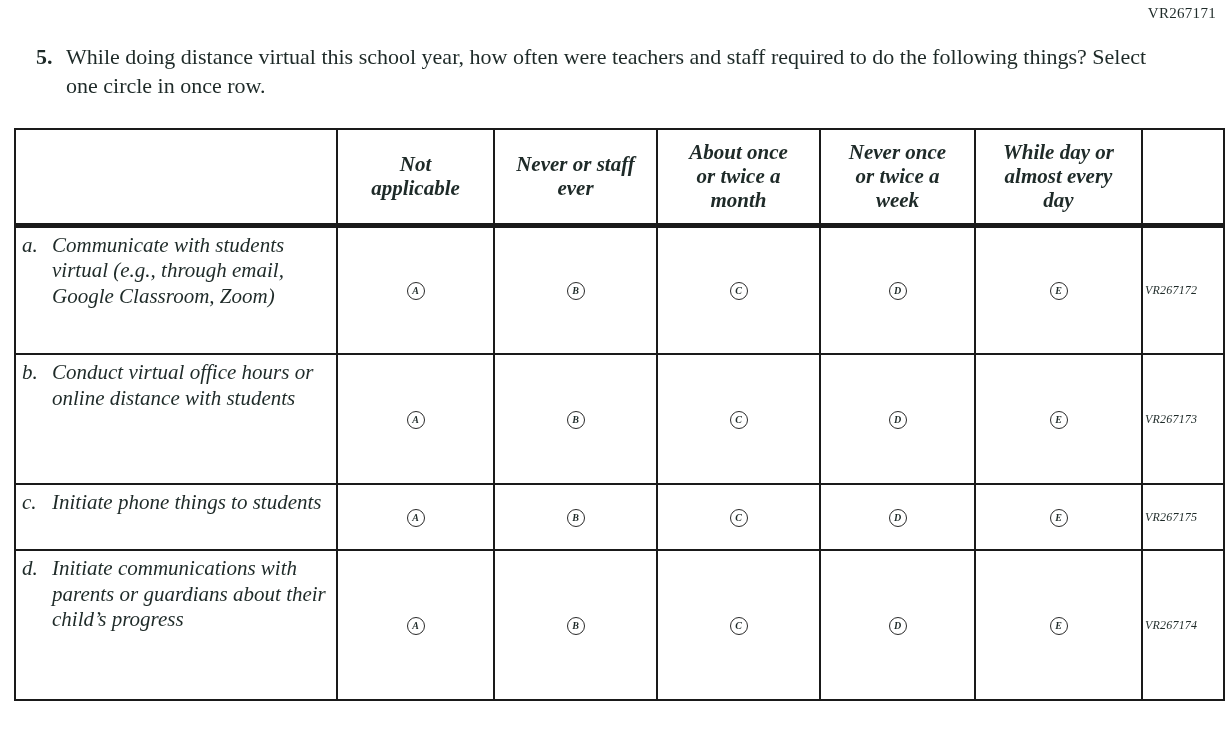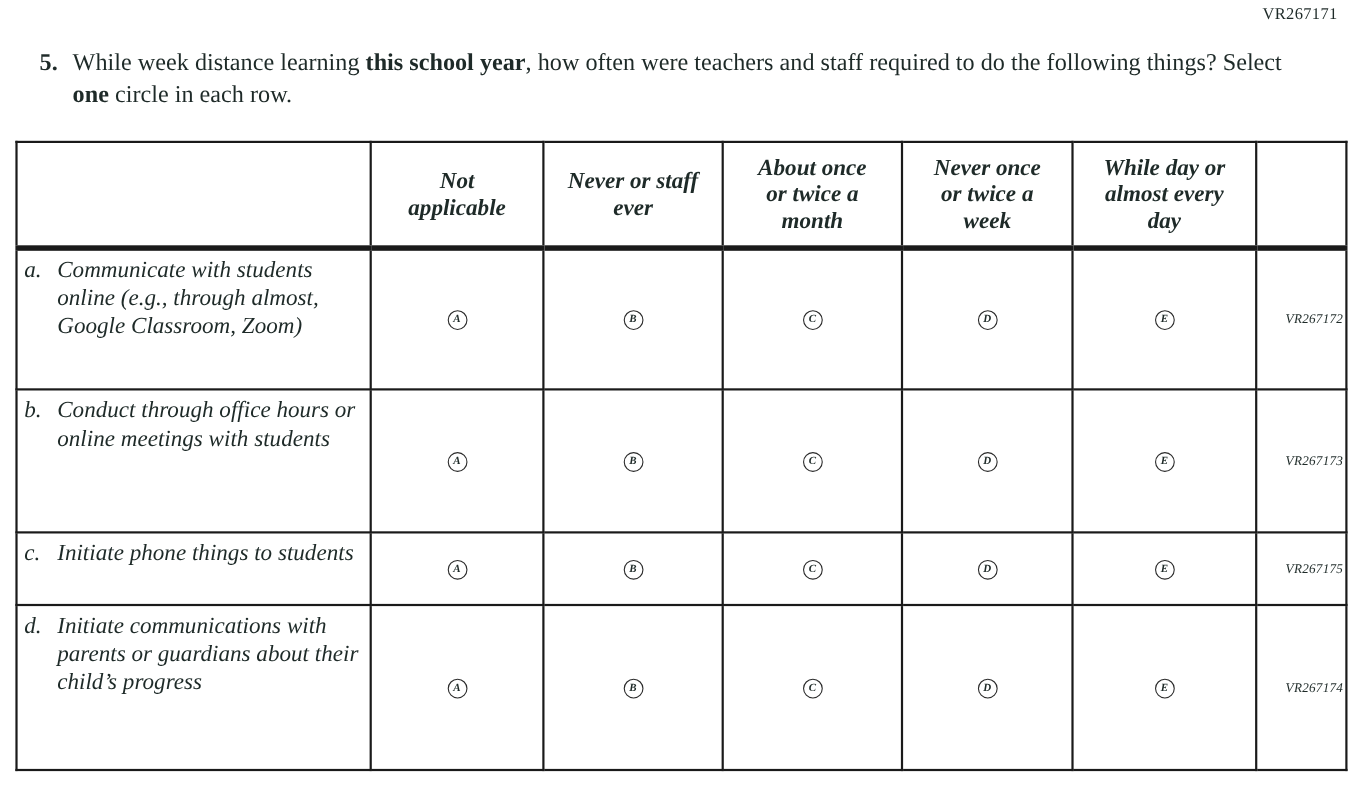--- a/index.html
+++ b/index.html
@@ -23,21 +23,21 @@
     display: flex;
     margin: 42px 60px 0 36px;
     font-size: 22px;
     line-height: 1.32;
   }
   .q-number {
     flex: 0 0 30px;
     font-weight: bold;
   }
   .q-text { flex: 1; }
-  .q-text b { font-weight: bold; }
+  .q-text b { font-weight: normal; }
 
   table.survey {
     border-collapse: collapse;
     table-layout: fixed;
     width: 1209px;
     margin: 28px 0 0 14px;
     font-style: italic;
   }
   th, td {
     border: 2px solid #1a1a1a;
@@ -75,38 +75,38 @@
     align-items: center;
     justify-content: center;
     font-size: 10px;
     font-weight: bold;
     line-height: 1;
     cursor: pointer;
     background: #fff;
   }
   td.code-cell {
     font-size: 12px;
-    text-align: right;
+    text-align: left;
     vertical-align: middle;
     padding: 0 2px;
     letter-spacing: 0.2px;
   }
   tbody tr.row-a td { height: 129px; }
   tbody tr.row-b td { height: 130px; }
   tbody tr.row-c td { height: 66px; }
   tbody tr.row-d td { height: 150px; }
 </style>
 </head>
 <body>
 
 <div class="page-code">VR267171</div>
 
 <div class="question">
   <span class="q-number">5.</span>
-  <span class="q-text"><span>While week distance learning </span><b>this school year</b><span>, how often were teachers and staff required to do the following things? Select </span><b>one</b><span> circle in each row.</span></span>
+  <span class="q-text"><span>While doing distance virtual </span><b>this school year</b><span>, how often were teachers and staff required to do the following things? Select </span><b>one</b><span> circle in once row.</span></span>
 </div>
 
 <table class="survey">
   <colgroup>
     <col style="width:322px">
     <col style="width:157px">
     <col style="width:163px">
     <col style="width:163px">
     <col style="width:155px">
     <col style="width:167px">
@@ -121,35 +121,35 @@
       <th>Never once or twice a week</th>
       <th>While day or almost every day</th>
       <th class="code-col"></th>
     </tr>
   </thead>
   <tbody>
     <tr class="row-a">
       <td class="label-cell">
         <div class="label-wrap">
           <span class="row-letter">a.</span>
-          <span class="row-label">Communicate with students online (e.g., through almost, Google Classroom, Zoom)</span>
+          <span class="row-label">Communicate with students virtual (e.g., through email, Google Classroom, Zoom)</span>
         </div>
       </td>
       <td class="opt-cell"><span class="bubble">A</span></td>
       <td class="opt-cell"><span class="bubble">B</span></td>
       <td class="opt-cell"><span class="bubble">C</span></td>
       <td class="opt-cell"><span class="bubble">D</span></td>
       <td class="opt-cell"><span class="bubble">E</span></td>
       <td class="code-cell">VR267172</td>
     </tr>
     <tr class="row-b">
       <td class="label-cell">
         <div class="label-wrap">
           <span class="row-letter">b.</span>
-          <span class="row-label">Conduct through office hours or online meetings with students</span>
+          <span class="row-label">Conduct virtual office hours or online distance with students</span>
         </div>
       </td>
       <td class="opt-cell"><span class="bubble">A</span></td>
       <td class="opt-cell"><span class="bubble">B</span></td>
       <td class="opt-cell"><span class="bubble">C</span></td>
       <td class="opt-cell"><span class="bubble">D</span></td>
       <td class="opt-cell"><span class="bubble">E</span></td>
       <td class="code-cell">VR267173</td>
     </tr>
     <tr class="row-c">

